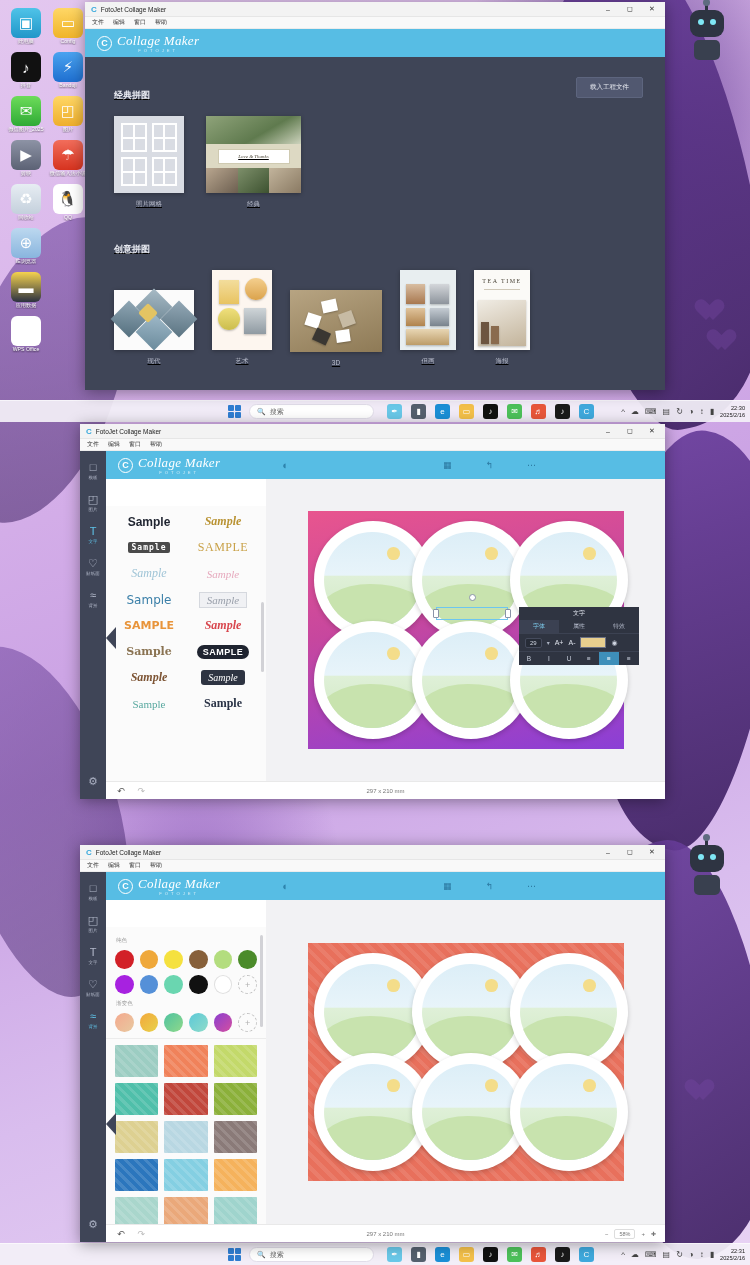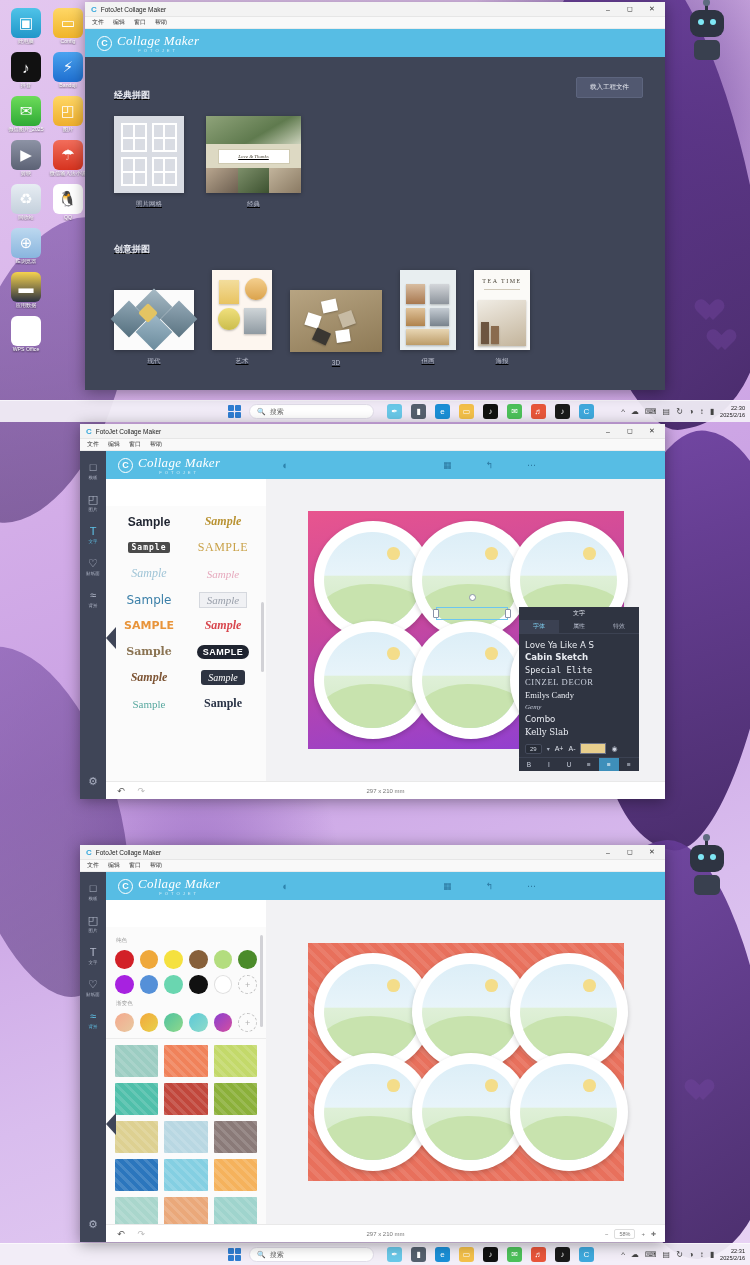--- a/index.html
+++ b/index.html
@@ -700,30 +700,20 @@
       </div>
     </div>
 
     <div class="fpanel" style="left:439px;top:156px;width:120px">
       <div class="fp-title">文字</div>
       <div class="fp-tabs" id="fp-tabs">
           <div class="fp-tab on">字体</div>
           <div class="fp-tab">属性</div>
           <div class="fp-tab">特效</div>
         </div>
-      <div class="fp-list" id="fp-list">
-          <div class="fp-f" style="font-family: &quot;DejaVu Sans&quot;, sans-serif;">Love Ya Like A S</div>
-          <div class="fp-f" style="font-family: &quot;DejaVu Sans&quot;, sans-serif; font-weight: bold;">Cabin Sketch</div>
-          <div class="fp-f" style="font-family: &quot;DejaVu Sans Mono&quot;, monospace;">Special Elite</div>
-          <div class="fp-f" style="font-family: &quot;Liberation Serif&quot;, serif; letter-spacing: 0.6px; color: rgb(201, 207, 219);">CINZEL DECOR</div>
-          <div class="fp-f" style="font-family: &quot;Liberation Serif&quot;, serif;">Emilys Candy</div>
-          <div class="fp-f" style="font-family: &quot;Liberation Serif&quot;, serif; font-style: italic; font-size: 7px; color: rgb(194, 200, 214);">Gemy</div>
-          <div class="fp-f" style="font-family: &quot;DejaVu Sans&quot;, sans-serif;">Combo</div>
-          <div class="fp-f" style="font-family: &quot;DejaVu Serif&quot;, serif;">Kelly Slab</div>
-        </div>
       <div class="fp-ctrl">
         <span class="fp-size">29</span>
         <span style="color:#aab0c0;font-size:6px">▾</span>
         <span class="fp-ab">A+</span>
         <span class="fp-ab">A-</span>
         <span class="fp-sw" style="background: rgb(232, 207, 142);"></span>
         <span style="font-size:7px;color:#cfd4e0">◉</span>
       </div>
       <div class="fp-fmt" id="fp-fmt">
           <div class="fp-b">B</div>

